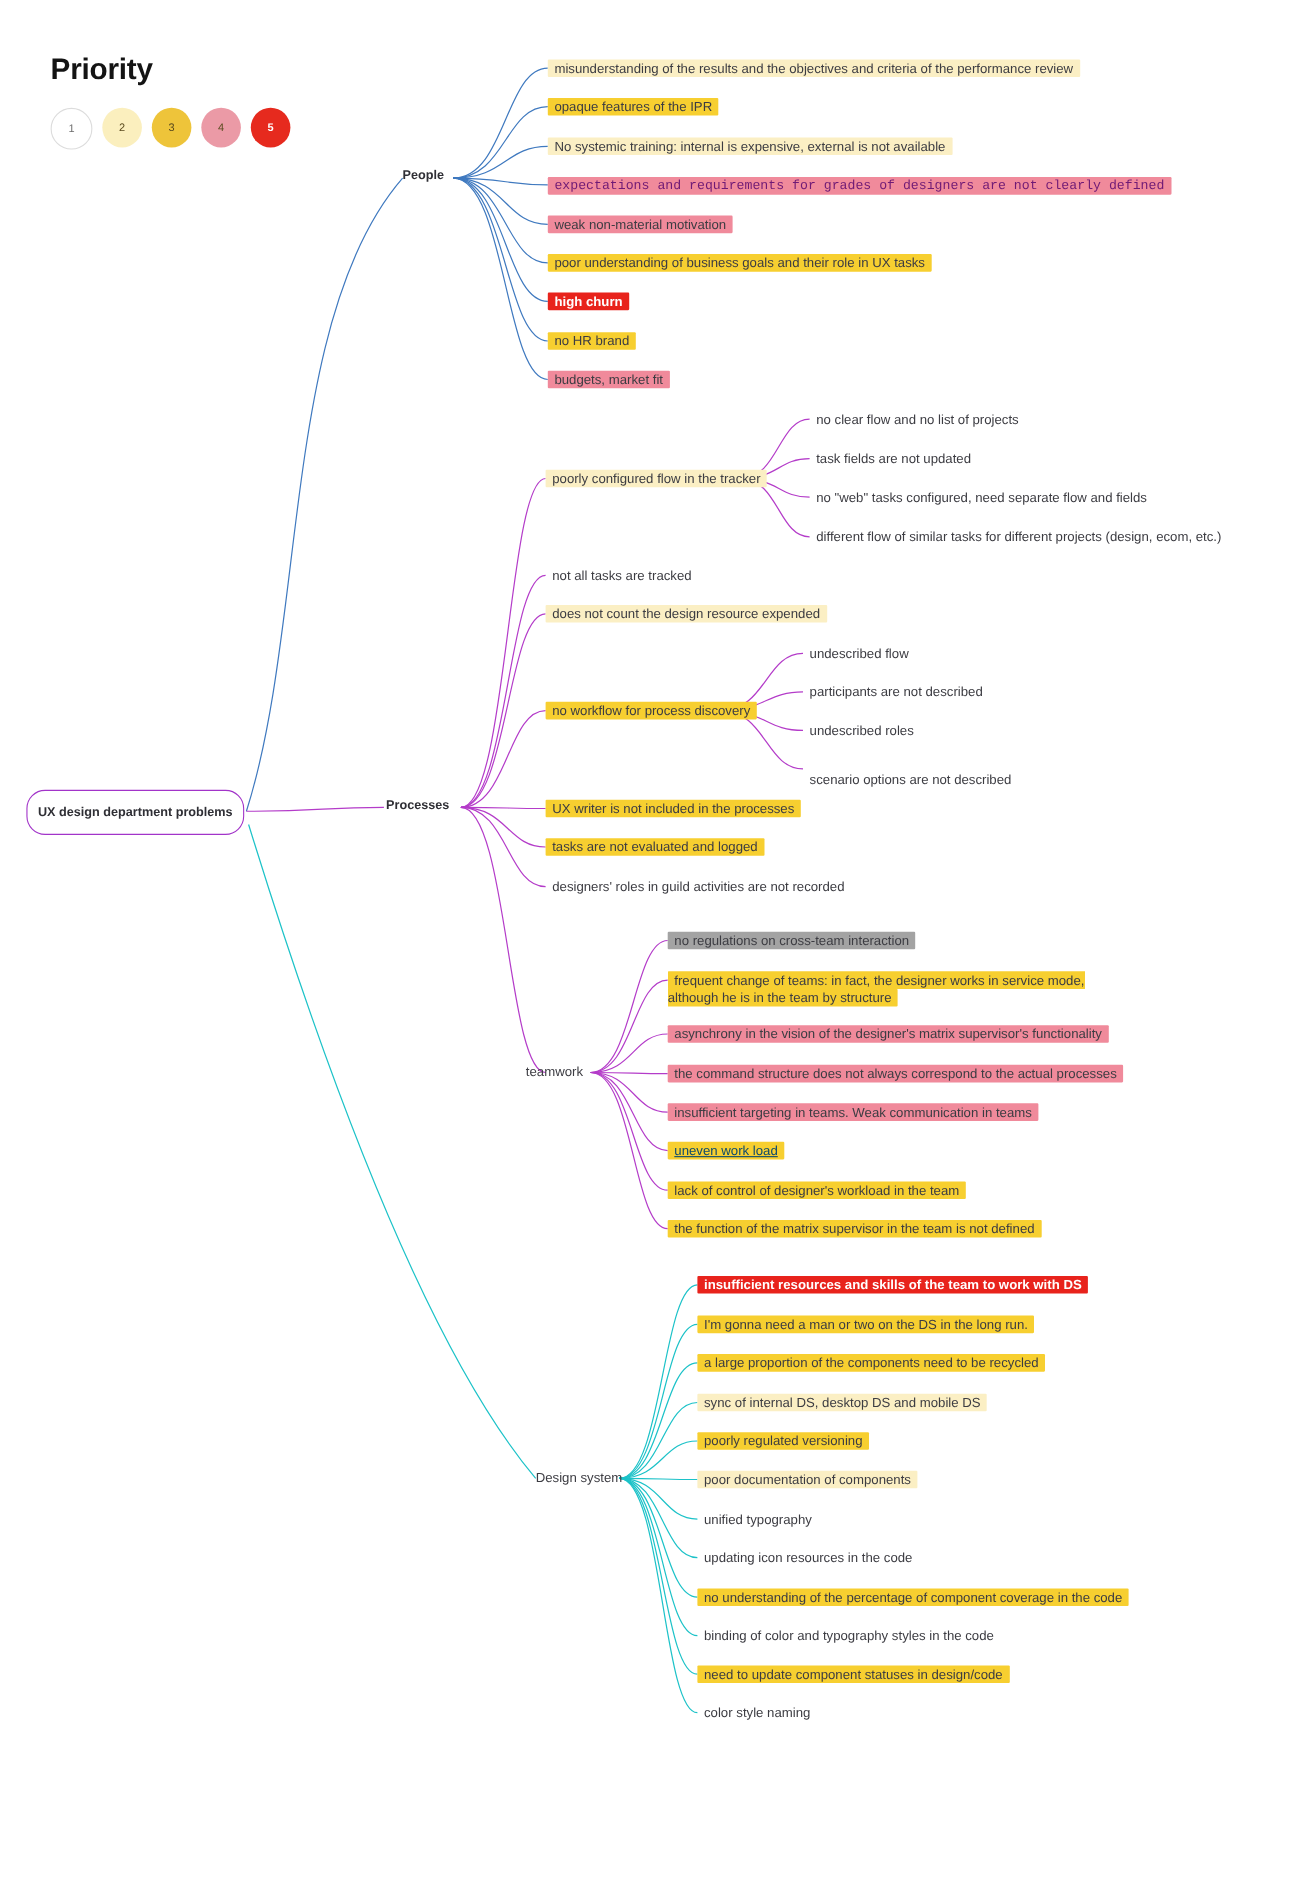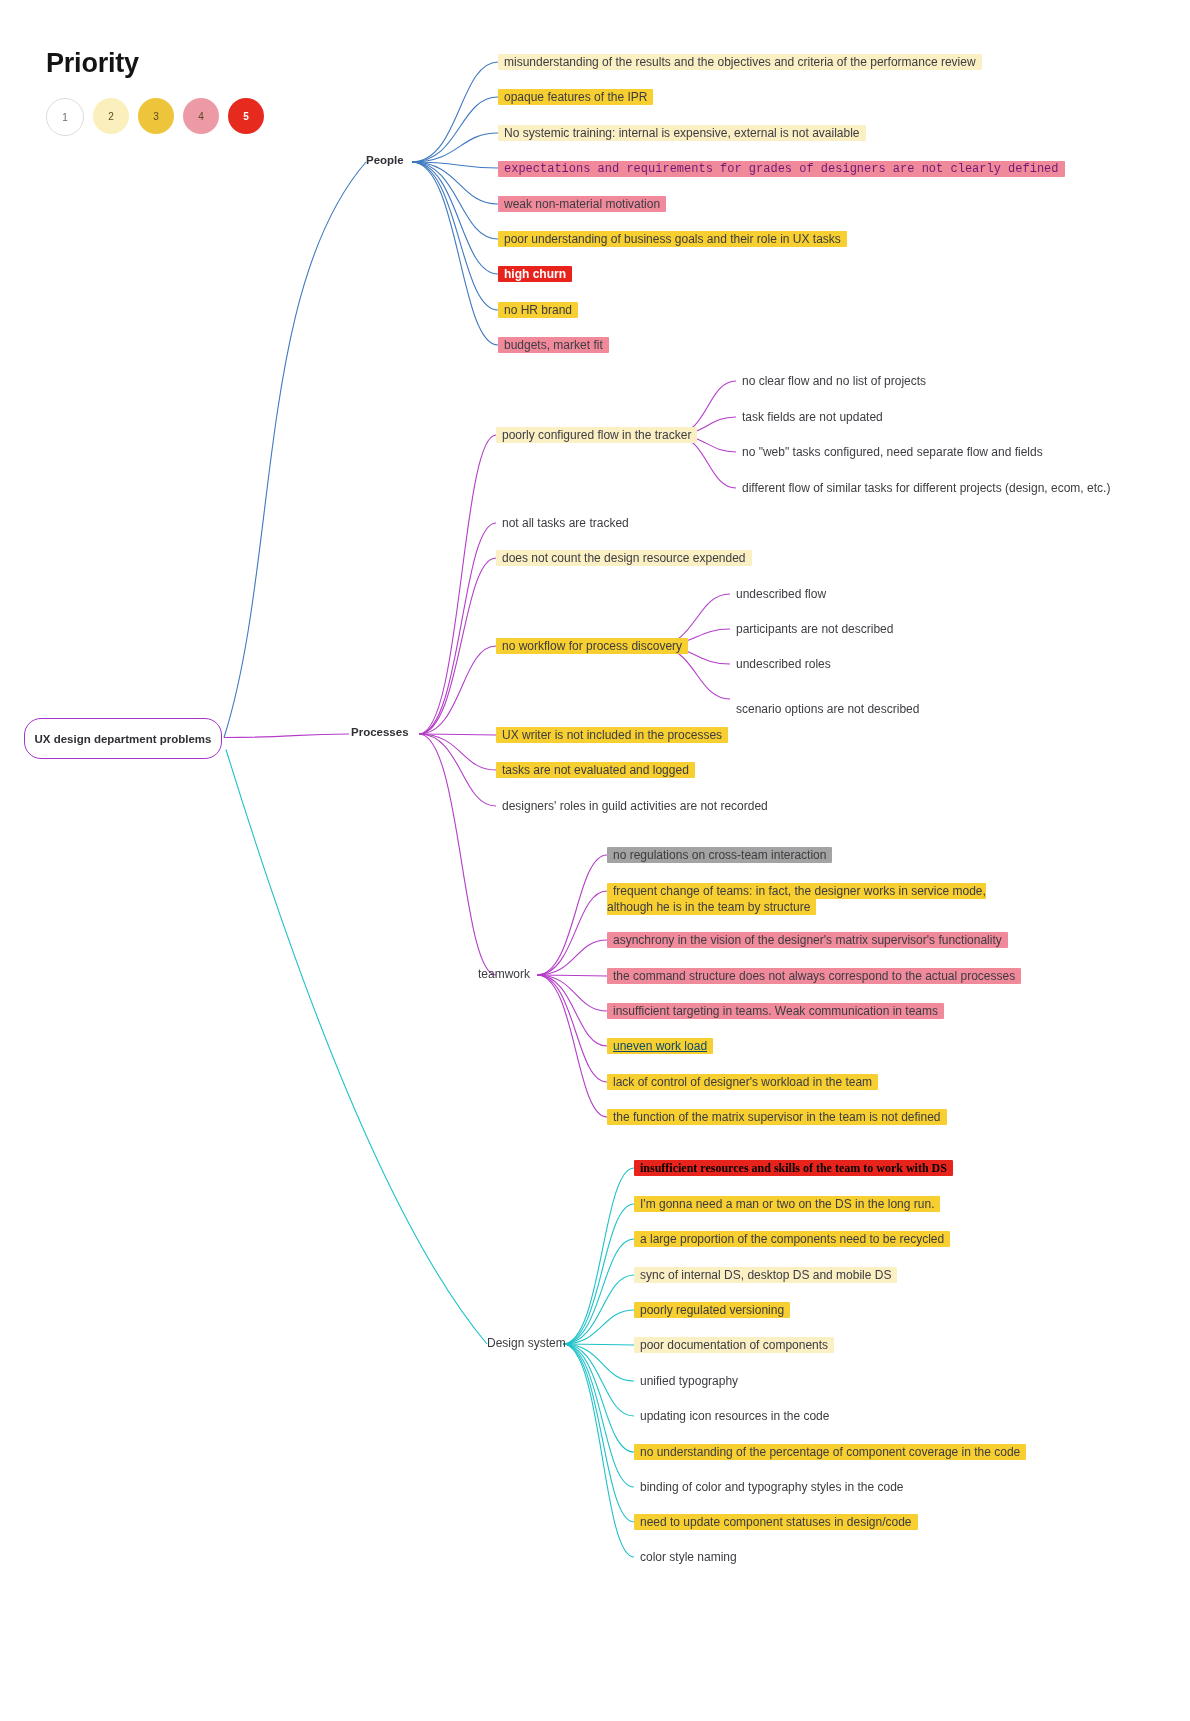--- a/index.html
+++ b/index.html
@@ -144,21 +144,21 @@
       <div class="node" style="left: 730px; top: 691px; margin-top: 10px;"><span class="txt">scenario options are not described</span></div>
       <div class="node" style="left: 607px; top: 847px;"><span class="txt" style="background: #a3a3a3; color: rgb(60, 60, 66);">no regulations on cross-team interaction</span></div>
       <div class="node wrap" style="left: 607px; top: 883px; width: 412px;"><span class="txt" style="background: rgb(247, 207, 48); color: rgb(60, 60, 66);">frequent change of teams: in fact, the designer works in service mode, although he is in the team by structure</span></div>
       <div class="node" style="left: 607px; top: 932px;"><span class="txt" style="background: rgb(240, 138, 155); color: rgb(60, 60, 66);">asynchrony in the vision of the designer's matrix supervisor's functionality</span></div>
       <div class="node" style="left: 607px; top: 968px;"><span class="txt" style="background: rgb(240, 138, 155); color: rgb(60, 60, 66);">the command structure does not always correspond to the actual processes</span></div>
       <div class="node" style="left: 607px; top: 1003px;"><span class="txt" style="background: rgb(240, 138, 155); color: rgb(60, 60, 66);">insufficient targeting in teams. Weak communication in teams</span></div>
       <div class="node" style="left: 607px; top: 1038px;"><span class="txt" style="background: rgb(247, 207, 48); color: #0c4a6e; text-decoration: underline;">uneven work load</span></div>
       <div class="node" style="left: 607px; top: 1074px;"><span class="txt" style="background: rgb(247, 207, 48); color: rgb(60, 60, 66);">lack of control of designer's workload in the team</span></div>
       <div class="node" style="left: 607px; top: 1109px;"><span class="txt" style="background: rgb(247, 207, 48); color: rgb(60, 60, 66);">the function of the matrix supervisor in the team is not defined</span></div>
       <div class="sub-label" style="left: 487px; top: 1336px;">Design system</div>
-      <div class="node" style="left: 634px; top: 1160px;"><span class="txt" style="background: rgb(232, 35, 28); color: #000000; font-weight: bold; font-family: Liberation Serif, serif;">insufficient resources and skills of the team to work with DS</span></div>
+      <div class="node" style="left: 634px; top: 1160px;"><span class="txt" style="background: rgb(232, 35, 28); color: #ffffff; font-weight: bold;">insufficient resources and skills of the team to work with DS</span></div>
       <div class="node" style="left: 634px; top: 1196px;"><span class="txt" style="background: rgb(247, 207, 48); color: rgb(60, 60, 66);">I'm gonna need a man or two on the DS in the long run.</span></div>
       <div class="node" style="left: 634px; top: 1231px;"><span class="txt" style="background: rgb(247, 207, 48); color: rgb(60, 60, 66);">a large proportion of the components need to be recycled</span></div>
       <div class="node" style="left: 634px; top: 1267px;"><span class="txt" style="background: rgb(251, 239, 196); color: rgb(60, 60, 66);">sync of internal DS, desktop DS and mobile DS</span></div>
       <div class="node" style="left: 634px; top: 1302px;"><span class="txt" style="background: rgb(247, 207, 48); color: rgb(60, 60, 66);">poorly regulated versioning</span></div>
       <div class="node" style="left: 634px; top: 1337px;"><span class="txt" style="background: rgb(251, 239, 196); color: rgb(60, 60, 66);">poor documentation of components</span></div>
       <div class="node" style="left: 634px; top: 1373px;"><span class="txt">unified typography</span></div>
       <div class="node" style="left: 634px; top: 1408px;"><span class="txt">updating icon resources in the code</span></div>
       <div class="node" style="left: 634px; top: 1444px;"><span class="txt" style="background: rgb(247, 207, 48); color: rgb(60, 60, 66);">no understanding of the percentage of component coverage in the code</span></div>
       <div class="node" style="left: 634px; top: 1479px;"><span class="txt">binding of color and typography styles in the code</span></div>
       <div class="node" style="left: 634px; top: 1514px; text-align: right;"><span class="txt" style="background: rgb(247, 207, 48); color: rgb(60, 60, 66);">need to update component statuses in design/code</span></div>

